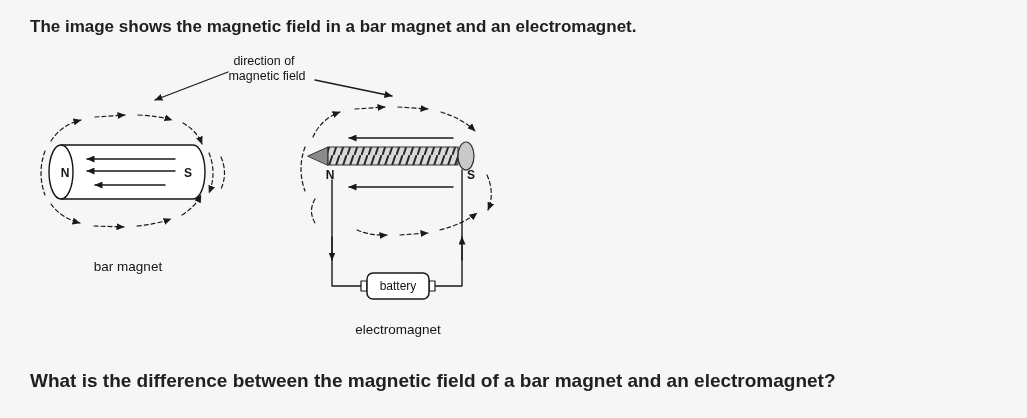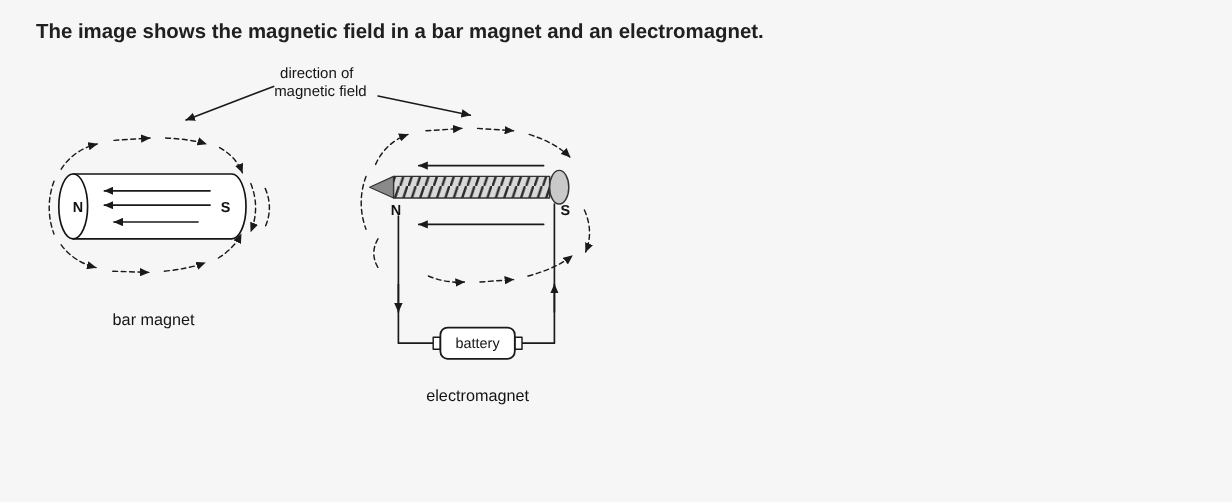--- a/index.html
+++ b/index.html
@@ -146,14 +146,15 @@
         </g>
 
         <text class="pole-label" x="305" y="132" text-anchor="middle">N</text>
         <text class="pole-label" x="446" y="132" text-anchor="middle">S</text>
         <text class="battery-label" x="373" y="243" text-anchor="middle">battery</text>
         <text class="caption" x="373" y="287" text-anchor="middle">electromagnet</text>
       </g>
     </svg>
   </figure>
 
+  <p class="prompt question">What is the difference between the magnetic field of a bar magnet and an electromagnet?</p>
 
 </div>
 
 </body></html>

